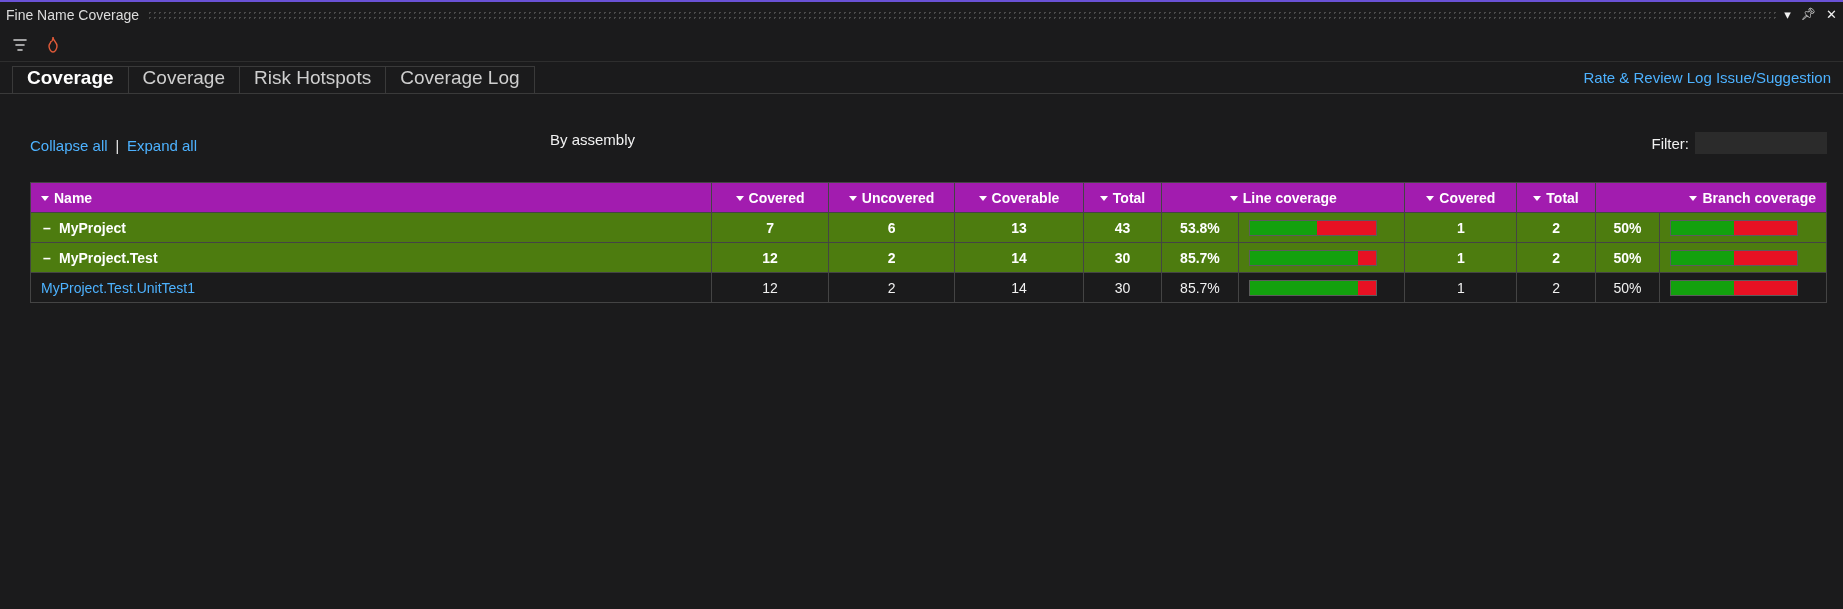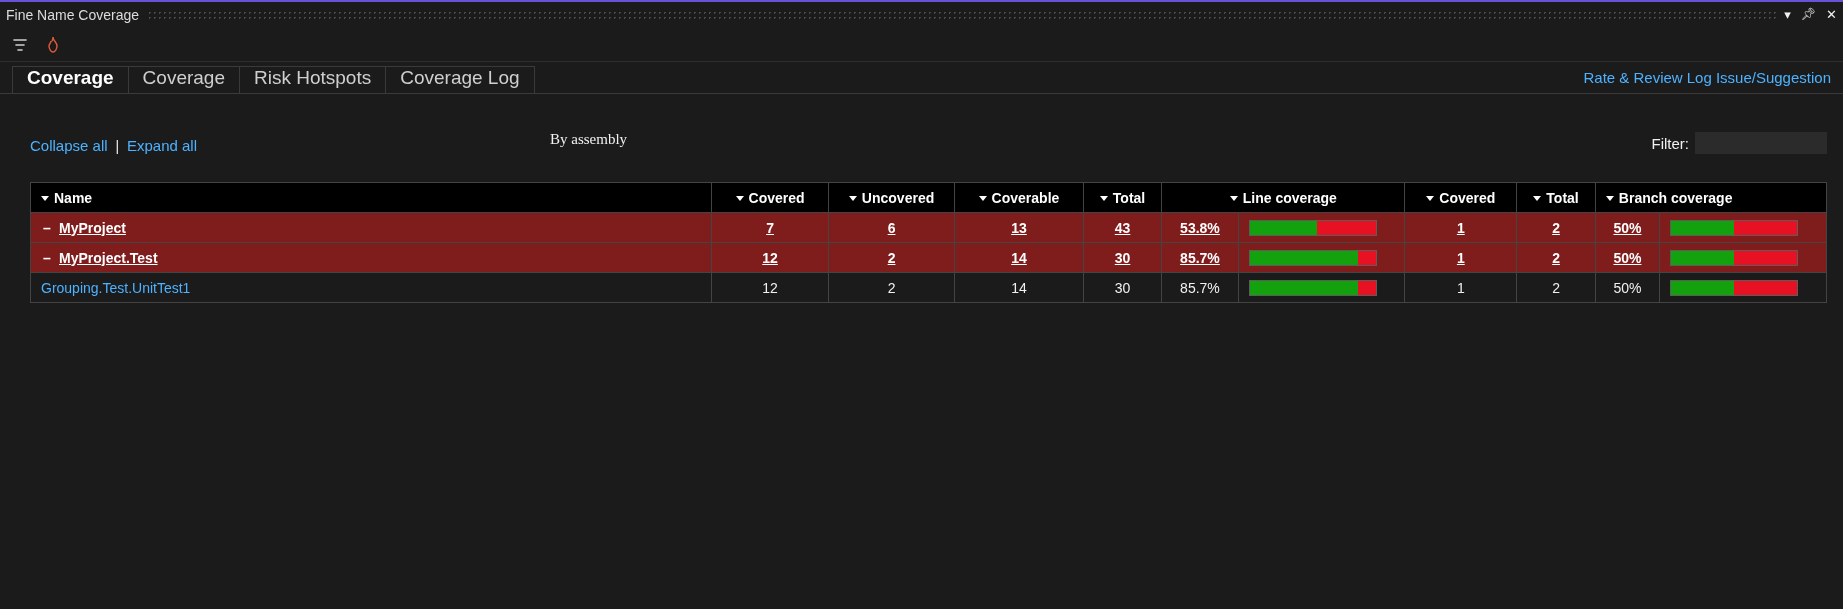--- a/index.html
+++ b/index.html
@@ -77,21 +77,20 @@
   .row1 { display: flex; align-items: flex-end; }
   .left-ctrl { flex: 0 0 auto; }
   .left-ctrl a { color: #4db2ff; text-decoration: none; cursor: pointer; font-size: 15px; }
   .left-ctrl .sep { color: #f1f1f1; padding: 0 4px; }
   .center-ctrl {
     position: absolute;
     left: 440px;
     display: flex;
     flex-direction: row;
     align-items: flex-end;
-    font-family: Liberation Serif, serif;
   }
   .center-ctrl .gl { font-size: 15px; margin-bottom: 6px; margin-left: 80px; }
   .grouping-line { display: flex; align-items: center; gap: 6px; font-size: 15px; }
   .slider-track {
     height: 4px; background: #d9d9d9; position: relative; border-radius: 1px;
   }
   .slider-thumb {
     position: absolute; width: 8px; height: 18px; background: #e7e7e7;
     top: -7px; border-radius: 1px;
   }
@@ -108,21 +107,21 @@
     table-layout: fixed;
   }
   table.cov th, table.cov td {
     border: 1px solid #444;
     padding: 5px 10px;
     height: 30px;
     font-size: 14px;
     white-space: nowrap;
   }
   table.cov th {
-    background: #000000;
+    background: #a21caf;
     color: #fff;
     font-weight: 600;
     text-align: left;
   }
   table.cov th .caret {
     display: inline-block; width: 0; height: 0;
     border-left: 4px solid transparent;
     border-right: 4px solid transparent;
     border-top: 5px solid #fff;
     margin-right: 5px; vertical-align: middle;
@@ -133,21 +132,21 @@
   .col-uncov  { width: 106px; }
   .col-covab  { width: 108px; }
   .col-total  { width: 66px; }
   .col-lpct   { width: 64px; }
   .col-lbar   { width: 140px; }
   .col-bcov   { width: 94px; }
   .col-btot   { width: 66px; }
   .col-bpct   { width: 54px; }
   .col-bbar   { width: 140px; }
 
-  tr.group td { background: #7f1d1d; font-weight: 700; color: #fff; text-decoration: underline; }
+  tr.group td { background: #4d7c0f; font-weight: 700; color: #fff; }
   tr.child td:first-child { padding-left: 10px; }
   tr.child td:first-child a { color: #4db2ff; text-decoration: none; }
   .pm { display: inline-block; width: 12px; text-align: center; font-weight: 700; margin-right: 6px; color: #fff; }
   .bar {
     display: flex; height: 16px; width: 128px; border: 1px solid #5c5c5c;
   }
   .bar .g { background: #13a10e; }
   .bar .r { background: #e81123; }
   td.barcell { padding: 4px 6px; }
 </style>
@@ -241,21 +240,21 @@
     <thead>
       <tr>
         <th><span class="caret"></span><span>Name</span></th>
         <th class="right"><span class="caret"></span><span>Covered</span></th>
         <th class="right"><span class="caret"></span><span>Uncovered</span></th>
         <th class="right"><span class="caret"></span><span>Coverable</span></th>
         <th class="right"><span class="caret"></span><span>Total</span></th>
         <th colspan="2" style="text-align:center"><span class="caret"></span><span>Line coverage</span></th>
         <th class="right"><span class="caret"></span><span>Covered</span></th>
         <th class="right"><span class="caret"></span><span>Total</span></th>
-        <th colspan="2" style="text-align:left"><span class="caret"></span><span>Branch coverage</span></th>
+        <th colspan="2" style="text-align:right"><span class="caret"></span><span>Branch coverage</span></th>
       </tr>
     </thead>
     <tbody id="cov-body">
         <tr class="group">
           <td><span class="pm">–</span><span>MyProject</span></td>
           <td class="num">7</td>
           <td class="num">6</td>
           <td class="num">13</td>
           <td class="num">43</td>
           <td class="num">53.8%</td>
@@ -292,21 +291,21 @@
           <td class="num">2</td>
           <td class="num">50%</td>
           <td class="barcell">
             <div class="bar">
               <div class="g" style="width: 50%;"></div>
               <div class="r" style="width: 50%;"></div>
             </div>
           </td>
         </tr>
         <tr class="child">
-          <td><a>Grouping.Test.UnitTest1</a></td>
+          <td><a>MyProject.Test.UnitTest1</a></td>
           <td class="num">12</td>
           <td class="num">2</td>
           <td class="num">14</td>
           <td class="num">30</td>
           <td class="num">85.7%</td>
           <td class="barcell">
             <div class="bar">
               <div class="g" style="width: 85.7%;"></div>
               <div class="r" style="width: 14.3%;"></div>
             </div>

